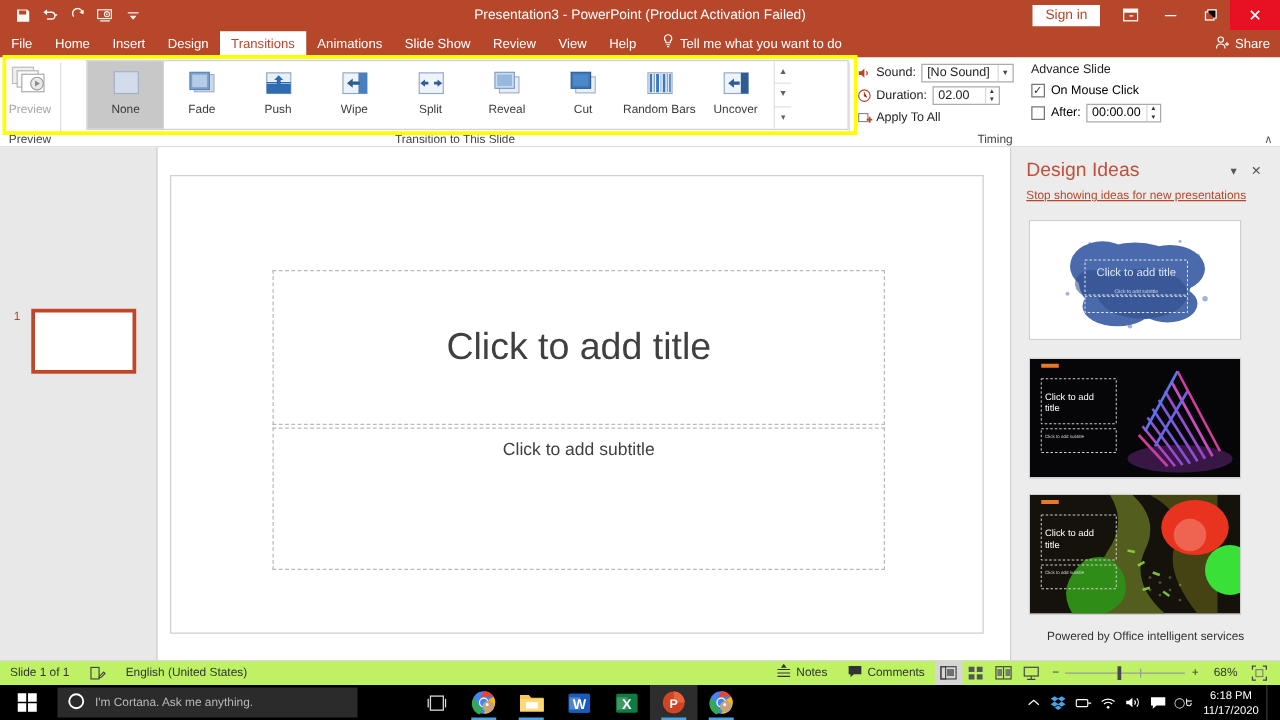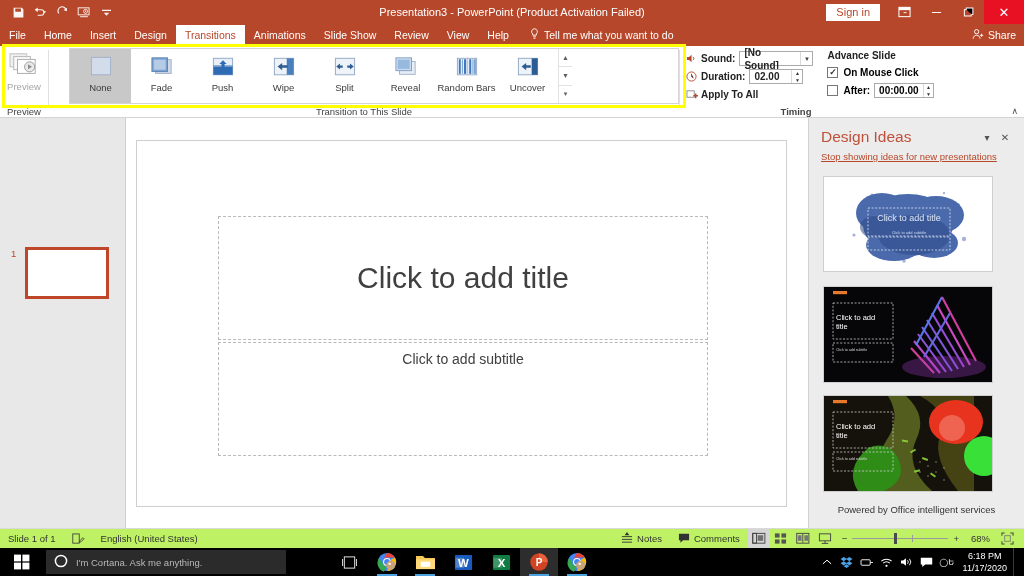--- a/index.html
+++ b/index.html
@@ -106,21 +106,21 @@
 
   
   .effopt-grp { width: 56px; }
   .effopt-btn {
     width: 56px; display: flex; flex-direction: column; align-items: center;
     padding-top: 5px; color: #a6a6a6; font-size: 9.5px; text-align: center;
   }
   .effopt-box { width: 30px; height: 26px; background: #e6e2e2; border: 1px solid #d0cccc; }
 
   
-  .timing-grp { width: 232px; font-weight: bold; }
+  .timing-grp { width: 232px; }
   .timing-rows { padding: 4px 0 0 6px; font-size: 10px; color: #222; }
   .trow { display: flex; align-items: center; height: 17px; margin-bottom: 1px; }
   .trow .ic { width: 15px; display: flex; align-items: center; color: #b7472a; }
   .trow .tl { margin-right: 4px; white-space: nowrap; }
   .combo {
     border: 1px solid #ababab; background: #fff; height: 15px;
     display: flex; align-items: center; font-size: 10px;
   }
   .combo .val { padding: 0 4px; flex: 1; line-height: 13px; }
   .combo .arrow {
@@ -417,20 +417,30 @@
               <span class="glyph">
                 <svg width="26" height="22" viewBox="0 0 28 24">
                   <rect x="7" y="6" width="17" height="14" fill="#e6edf6" stroke="#9fb0c8"></rect>
                   <rect x="3" y="2" width="17" height="14" fill="#ccdcee" stroke="#7d9cc4"></rect>
                   <rect x="5" y="4" width="13" height="10" fill="#96b9dd"></rect>
                 </svg>
               </span>
               <span class="lbl">Reveal</span>
             </div>
 
+            <div class="tile">
+              <span class="glyph">
+                <svg width="26" height="22" viewBox="0 0 28 24">
+                  <rect x="7" y="6" width="17" height="14" fill="#eaeff6" stroke="#9fb0c8"></rect>
+                  <rect x="3" y="2" width="17" height="14" fill="#3f78bb" stroke="#2d5b93"></rect>
+                  <rect x="5" y="4" width="13" height="10" fill="#4d88c9"></rect>
+                </svg>
+              </span>
+              <span class="lbl">Cut</span>
+            </div>
 
             <div class="tile">
               <span class="glyph">
                 <svg width="24" height="22" viewBox="0 0 26 24">
                   <rect x="2.5" y="2.5" width="21" height="18" fill="#ffffff" stroke="#8fa6c4"></rect>
                   <rect x="4" y="3.5" width="2.2" height="16" fill="#3f78bb"></rect>
                   <rect x="7.3" y="3.5" width="1.3" height="16" fill="#7ea8d6"></rect>
                   <rect x="9.6" y="3.5" width="2.6" height="16" fill="#3f78bb"></rect>
                   <rect x="13.2" y="3.5" width="1.2" height="16" fill="#9dbde2"></rect>
                   <rect x="15.4" y="3.5" width="2.3" height="16" fill="#3f78bb"></rect>

